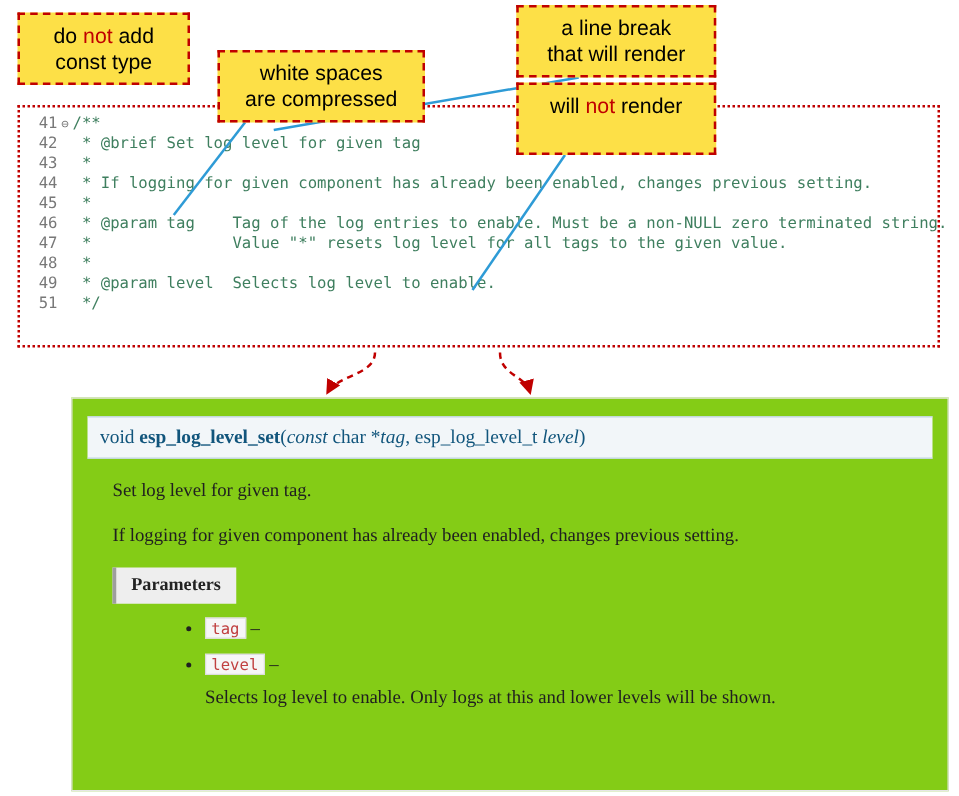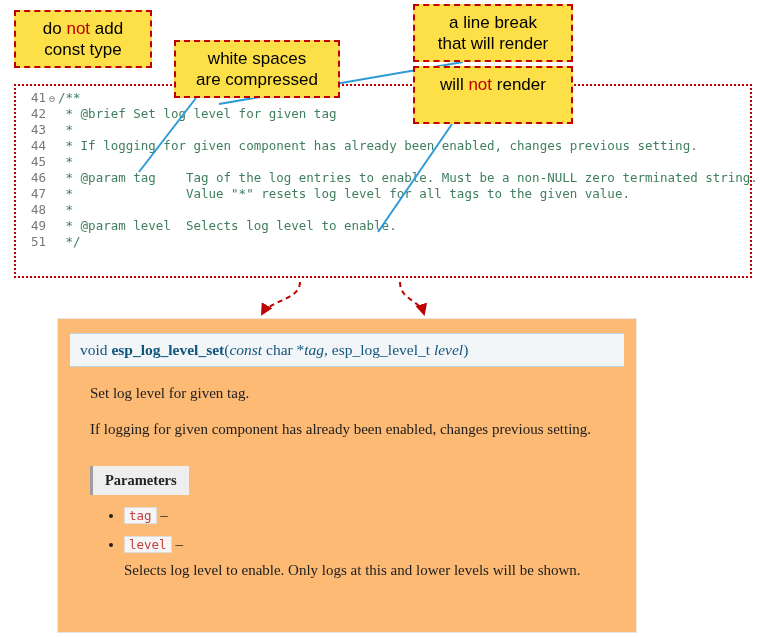--- a/index.html
+++ b/index.html
@@ -106,23 +106,23 @@
     height: 637px;
     z-index: 4;
     pointer-events: none;
   }
 
   
   #doc-panel {
     position: absolute;
     left: 57px;
     top: 318px;
-    width: 580px;
+    width: 702px;
     height: 315px;
-    background: #fdba74;
+    background: #84cc16;
     border: 1px solid #e6e6e6;
     box-sizing: border-box;
     z-index: 3;
     overflow: hidden;
   }
   #doc-signature {
     margin: 14px 12px 0 12px;
     background: #f2f6f9;
     border-top: 1px solid #bfd4e0;
     border-bottom: 1px solid #bfd4e0;
@@ -142,39 +142,40 @@
     font-style: italic;
   }
   .doc-p {
     margin: 16px 12px 0 32px;
     font-size: 15px;
     color: #202020;
     font-family: "Liberation Serif", serif;
     line-height: 1.35;
   }
   #params-header {
-    margin: 26px 12px 0 32px;
+    margin: 14px 12px 0 32px;
     display: inline-block;
     background: #eeeeee;
     border-left: 3px solid #9e9e9e;
     padding: 6px 12px;
     font-size: 14.5px;
     font-weight: bold;
     color: #222222;
     font-family: "Liberation Serif", serif;
   }
   ul.param-list {
     margin: 10px 12px 0 40px;
     padding-left: 26px;
   }
   ul.param-list > li {
     margin-top: 12px;
     font-size: 15px;
     font-family: "Liberation Serif", serif;
     color: #202020;
+    margin-left: 40px;
   }
   .param-name {
     font-family: "DejaVu Sans Mono", monospace;
     font-size: 12.5px;
     color: #c04040;
     background: #f6f6f6;
     border: 1px solid #dddddd;
     padding: 0 4px;
   }
   .param-dash {

